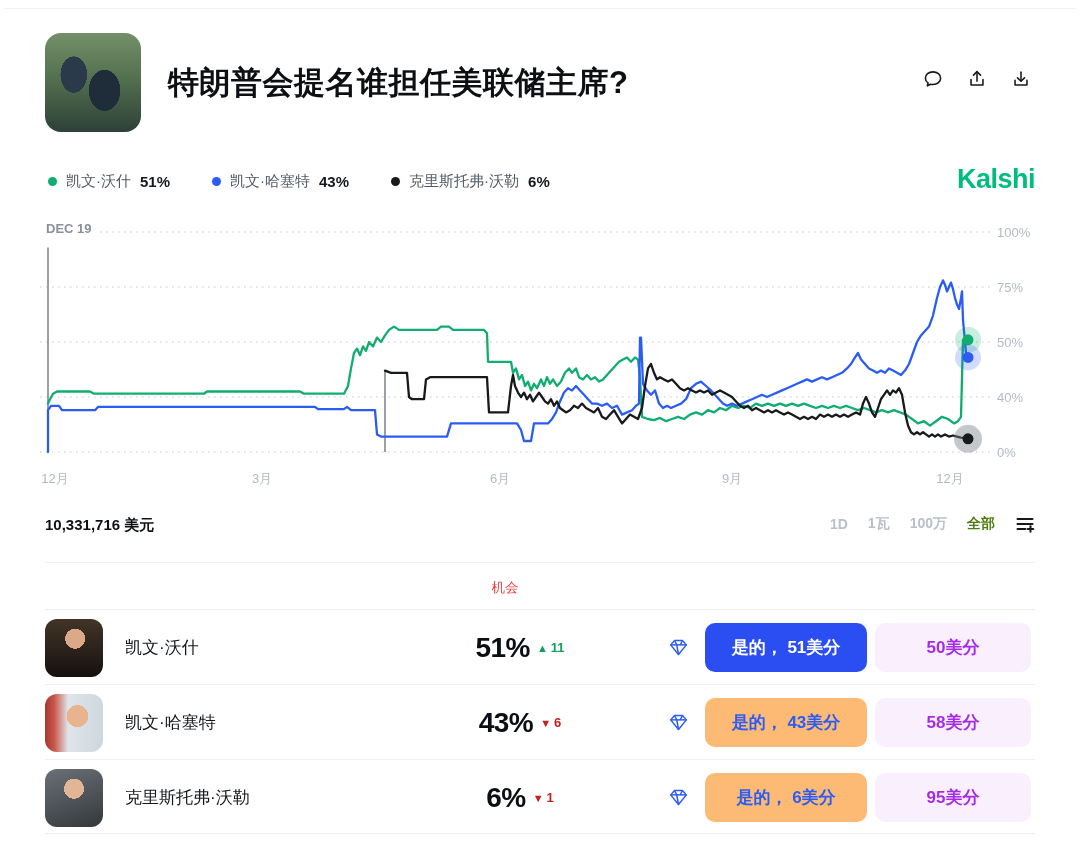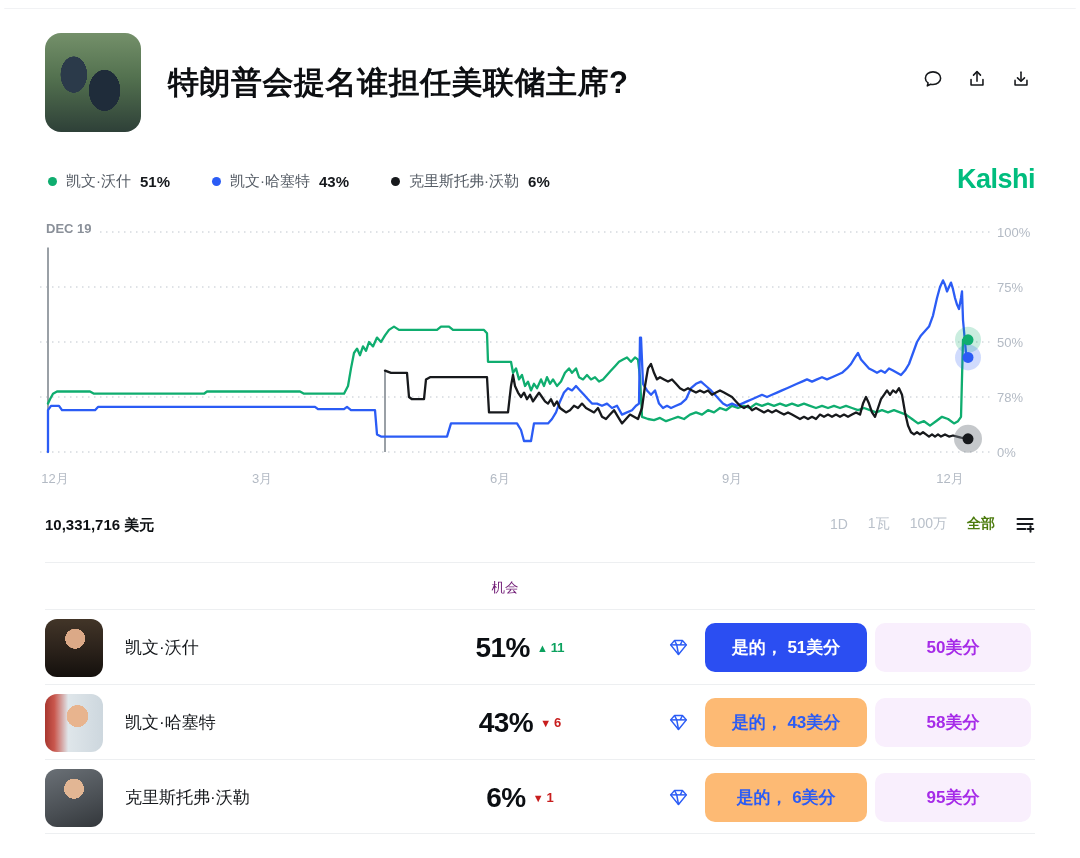--- a/index.html
+++ b/index.html
@@ -30,28 +30,28 @@
   
   .chart-wrap { position:absolute; left:0; top:225px; width:916px; height:235px; }
   .date-label { position:absolute; left:46px; top:-4px; font-size:13px; font-weight:700; color:#8A9099; background:#fff; padding-right:6px; z-index:2; }
   .ytick { position:absolute; left:997px; width:45px; font-size:13px; color:#B3BAC4; }
   .xticks { position:absolute; left:0; top:470px; width:1080px; height:16px; }
   .xtick { position:absolute; font-size:13px; color:#B3BAC4; transform:translateX(-50%); }
 
   
   .volume { position:absolute; left:45px; top:516px; font-size:15px; font-weight:700; color:#0E1114; }
   .ranges { position:absolute; right:45px; top:514px; display:flex; align-items:center; gap:20px; }
-  .range-opt { font-size:14px; color:#B9C0CA; font-weight:400; cursor:pointer; }
+  .range-opt { font-size:14px; color:#B9C0CA; font-weight:700; cursor:pointer; }
   .range-opt.active { color:#4d7c0f; font-weight:800; }
   .range-settings { width:20px; height:20px; cursor:pointer; }
   .range-settings svg { width:20px; height:20px; stroke:#15181C; stroke-width:2; fill:none; stroke-linecap:round; }
 
   
   .tbl-rule-top { position:absolute; left:45px; top:562px; width:990px; height:1px; background:#EDEFF1; }
-  .tbl-header { position:absolute; left:440px; top:579px; width:130px; text-align:center; font-size:13.5px; color:#701a75; }
+  .tbl-header { position:absolute; left:440px; top:579px; width:130px; text-align:center; font-size:13.5px; color:#ef4444; }
   .row { position:absolute; left:45px; width:990px; height:75px; border-top:1px solid #EDEFF1; }
   .row:last-of-type { border-bottom:1px solid #EDEFF1; }
   .row-avatar { position:absolute; left:0; top:9px; width:58px; height:58px; border-radius:12px; }
   .av-warsh { background: radial-gradient(circle 10px at 52% 34%, #dba987 0 99%, rgba(0,0,0,0) 100%),
               linear-gradient(180deg,#423528 0%, #2a211a 55%, #14100d 100%); }
   .av-hassett { background: radial-gradient(circle 11px at 56% 38%, #e8b48e 0 99%, rgba(0,0,0,0) 100%),
               linear-gradient(90deg,#a8372f 0%, #c9574d 16%, #dfe6ea 40%, #cdd7de 100%); }
   .av-waller { background: radial-gradient(circle 10px at 50% 34%, #e2b694 0 99%, rgba(0,0,0,0) 100%),
               linear-gradient(160deg,#6a7076 0%, #4a4f54 60%, #33373b 100%); }
   .row-name { position:absolute; left:80px; top:0; height:75px; display:flex; align-items:center; font-size:17px; font-weight:500; color:#15181C; }
@@ -135,21 +135,21 @@
         <circle cx="968" cy="114.8" r="13" fill="#0FAD6F" opacity="0.22"></circle>
         <circle cx="968" cy="114.8" r="5.5" fill="#0FAD6F"></circle>
         <circle cx="968" cy="132.39999999999998" r="13" fill="#2B5CF5" opacity="0.22"></circle>
         <circle cx="968" cy="132.39999999999998" r="5.5" fill="#2B5CF5"></circle>
         <circle cx="968" cy="213.8" r="14" fill="#7E848B" opacity="0.45"></circle>
         <circle cx="968" cy="213.8" r="5.5" fill="#17191C"></circle>
       </svg>
     <div class="ytick" style="top:0px">100%</div>
     <div class="ytick" style="top:55px">75%</div>
     <div class="ytick" style="top:110px">50%</div>
-    <div class="ytick" style="top:165px">78%</div>
+    <div class="ytick" style="top:165px">40%</div>
     <div class="ytick" style="top:220px">0%</div>
   </div>
   <div class="xticks">
     <span class="xtick" style="left: 55px;">12月</span>
     <span class="xtick" style="left: 262px;">3月</span>
     <span class="xtick" style="left: 500px;">6月</span>
     <span class="xtick" style="left: 732px;">9月</span>
     <span class="xtick" style="left: 950px;">12月</span>
   </div>
 

